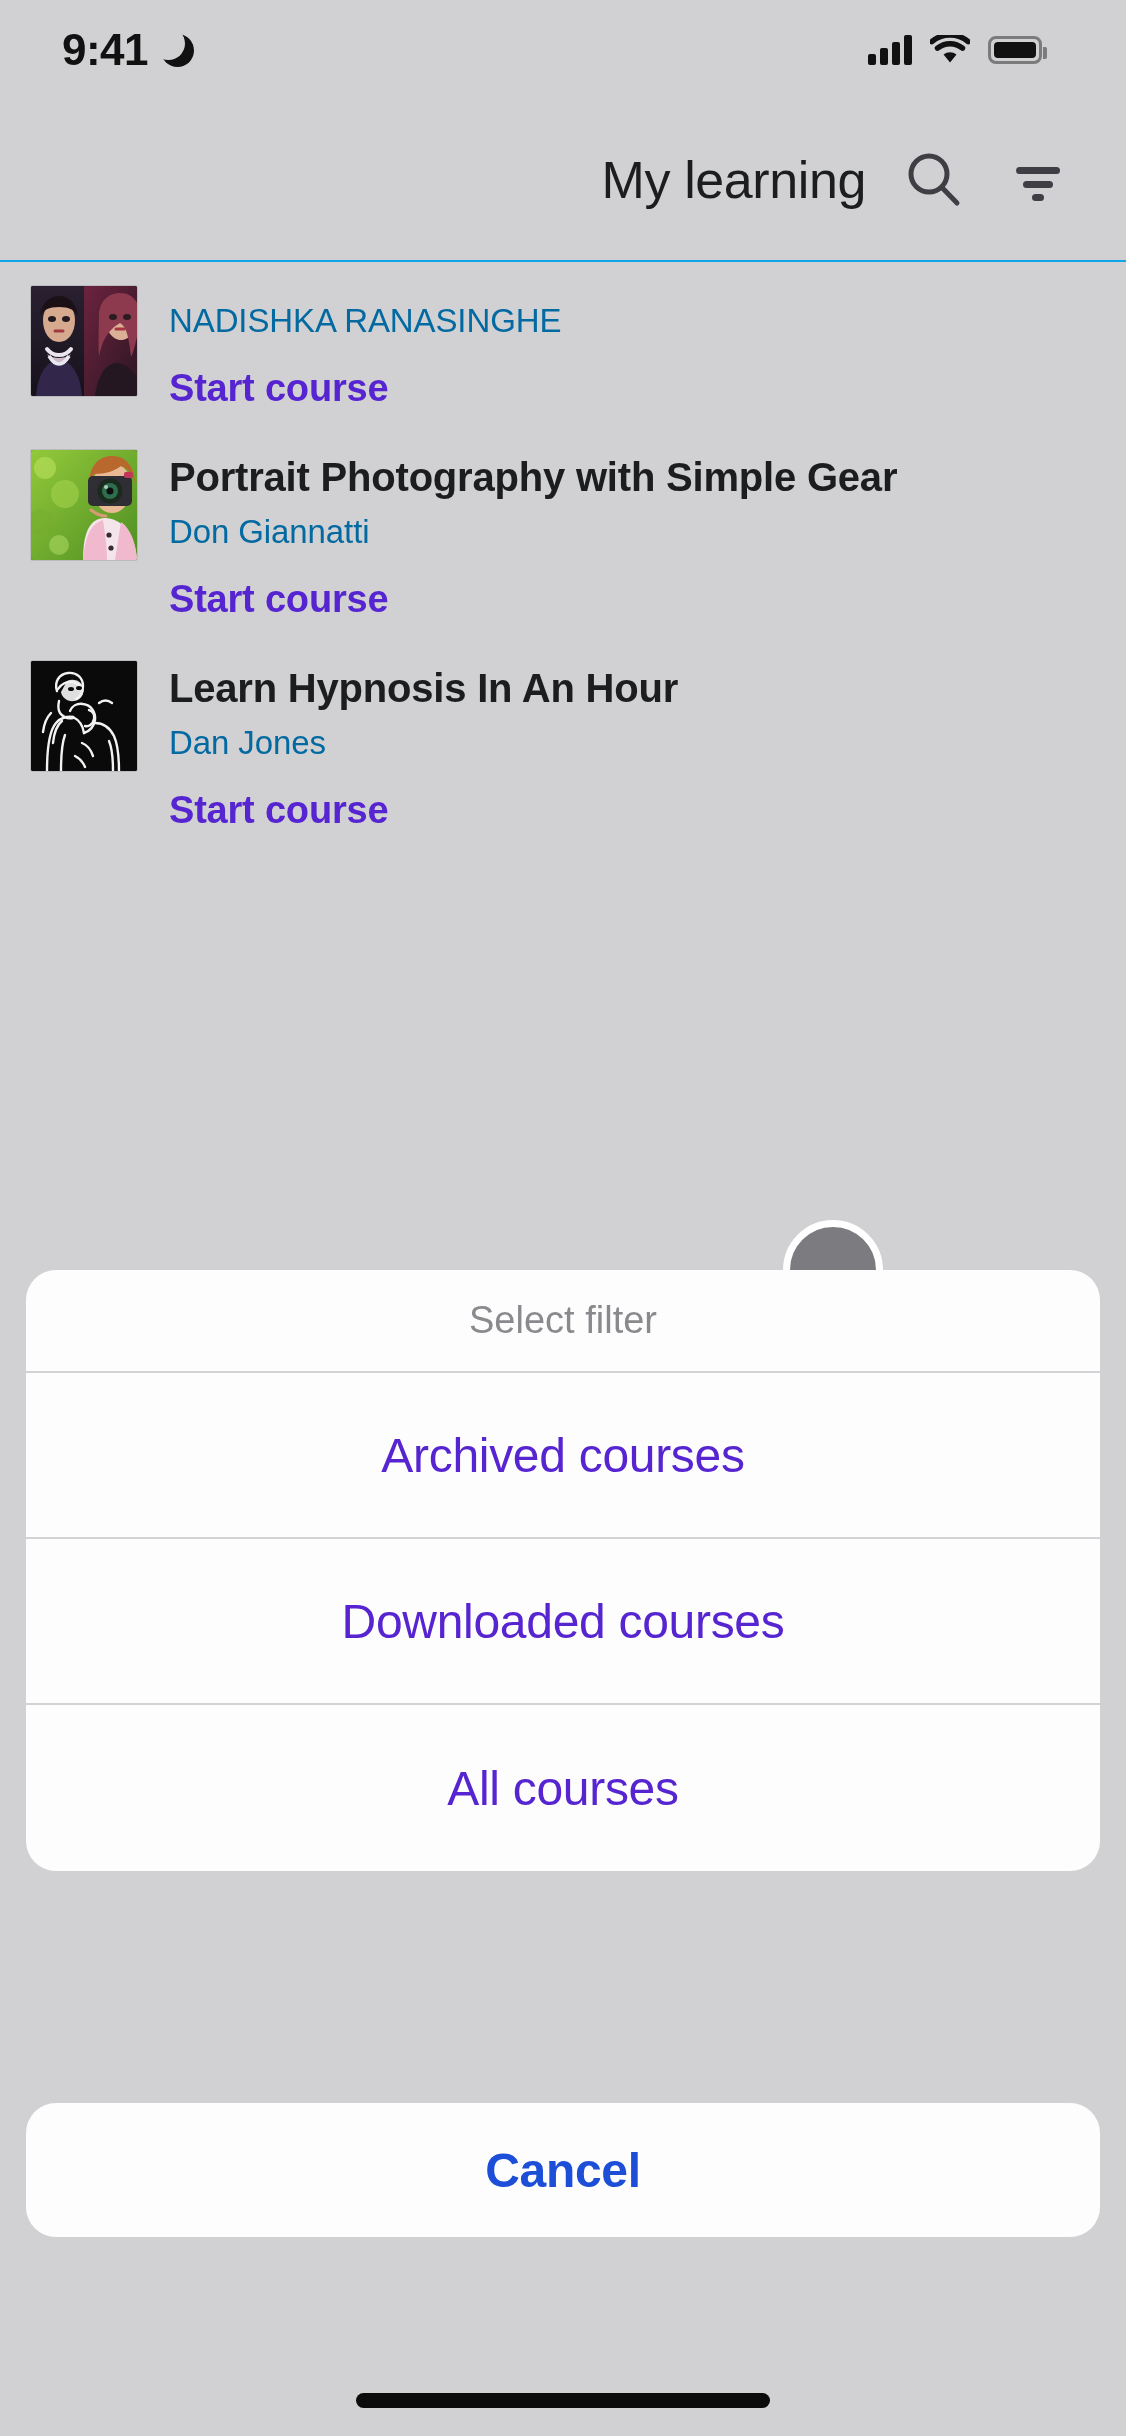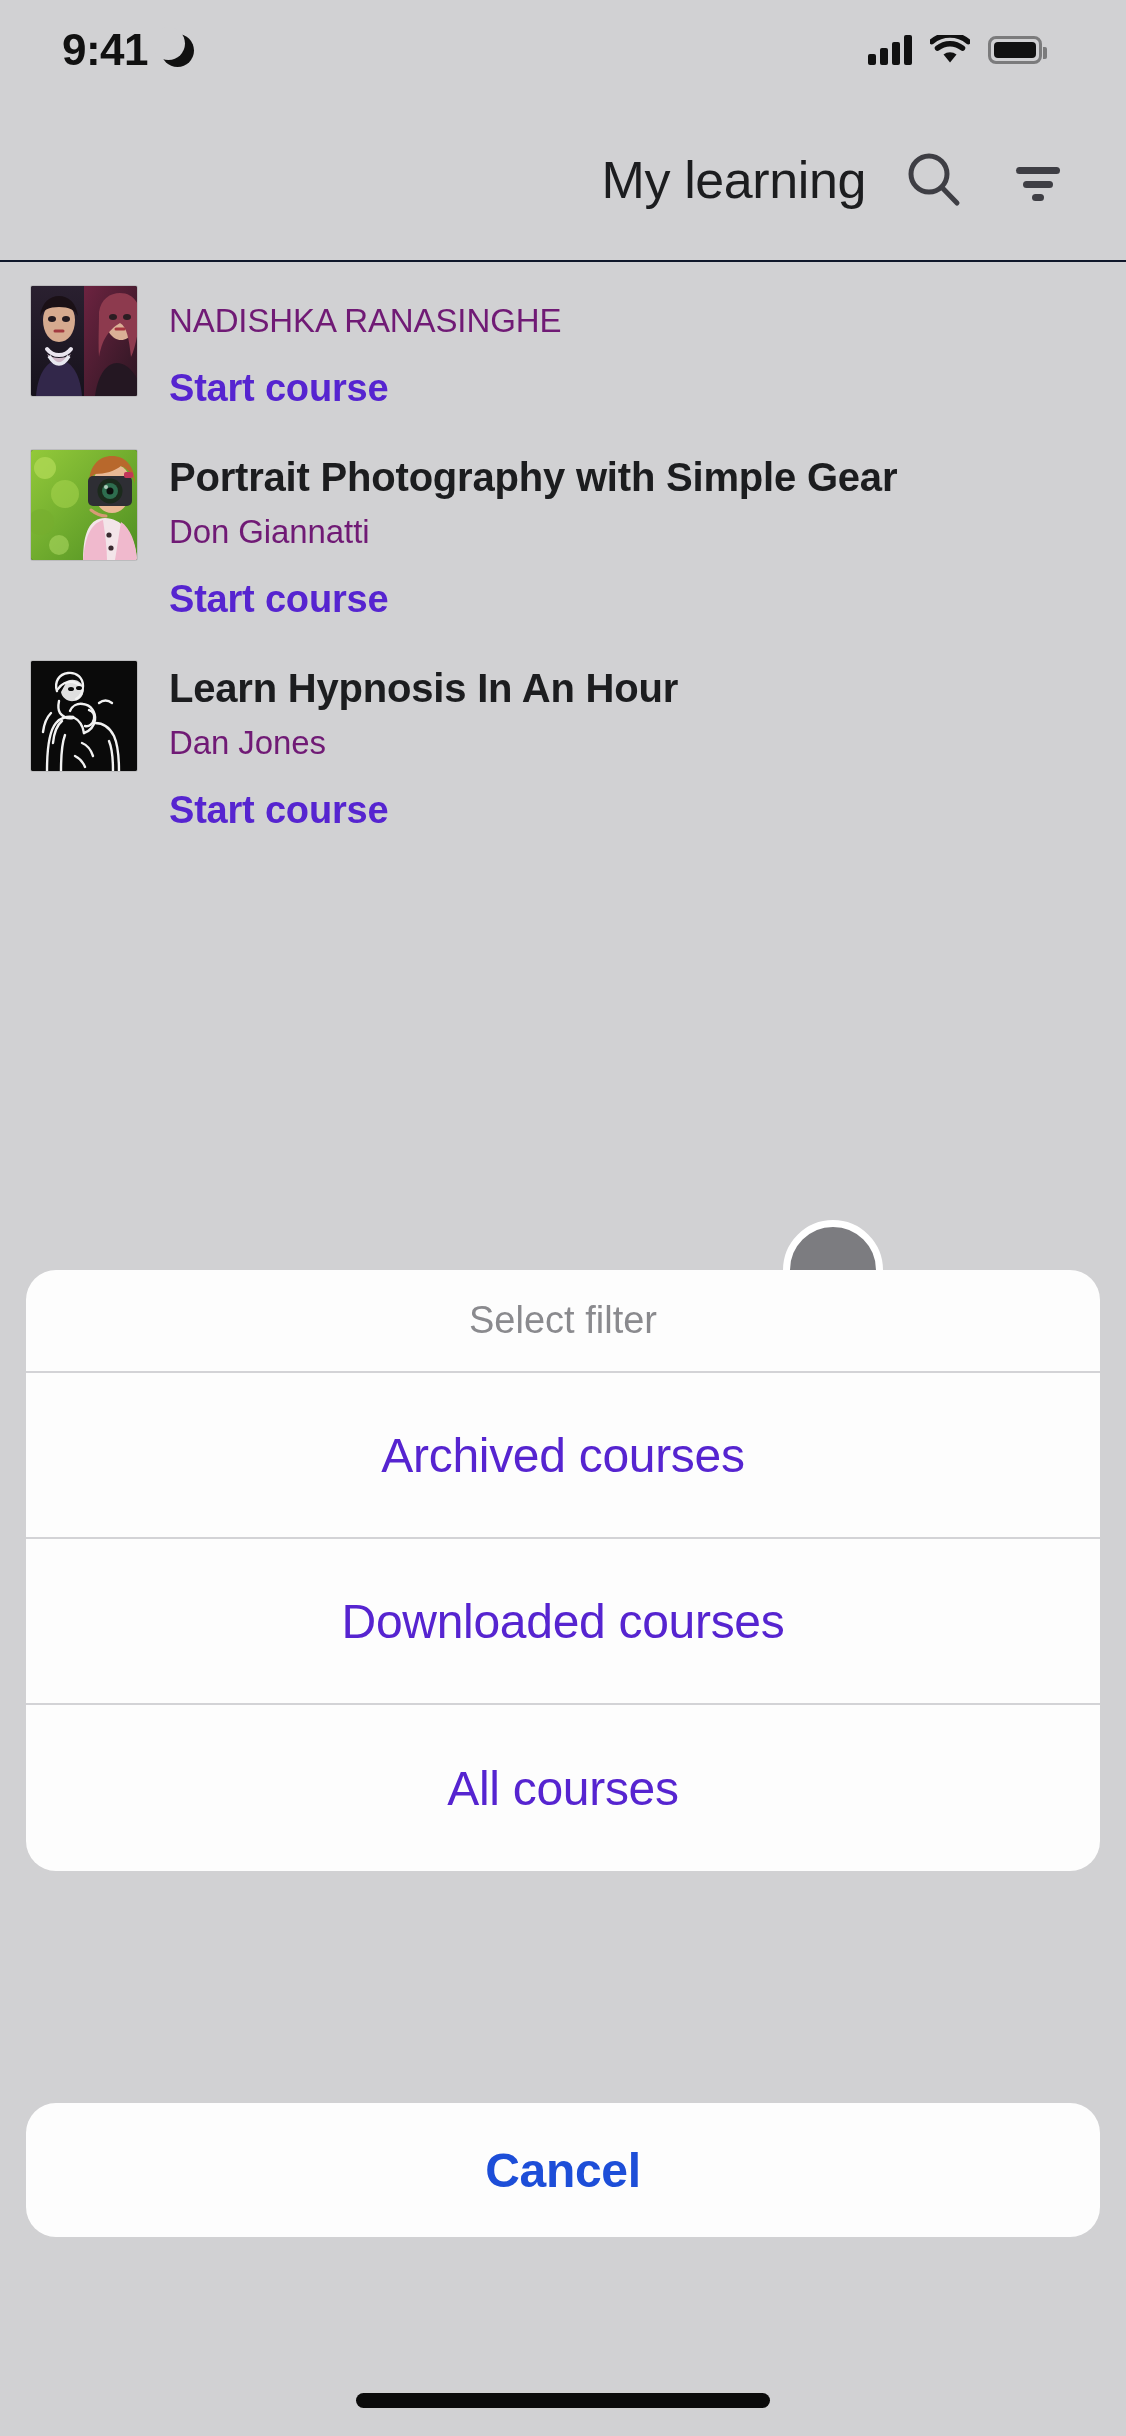--- a/index.html
+++ b/index.html
@@ -40,41 +40,41 @@
   .batt{ width:54px; height:28px; border:3px solid rgba(17,17,17,.45); border-radius:8px; position:relative; }
   .batt:after{ content:""; position:absolute; right:-8px; top:8px; width:4px; height:12px;
                background:rgba(17,17,17,.45); border-radius:0 2px 2px 0; }
   .batt span{ position:absolute; inset:3px; background:#111; border-radius:4px; display:block; }
 
   
   .navbar{
     position:absolute; top:100px; left:0; width:1126px; height:162px;
     display:flex; align-items:center; justify-content:flex-end;
     padding-right:52px; gap:32px;
-    border-bottom:2px solid #0f172a;
+    border-bottom:2px solid #0ea5e9;
   }
   .nav-title{ font-size:52px; font-weight:400; color:#1c1d1f; letter-spacing:-0.4px; }
   .icon-btn{ width:72px; height:72px; display:flex; align-items:center; justify-content:center; }
 
   
   .course-list{ position:absolute; top:264px; left:0; width:1126px; }
   .course-row{ display:flex; padding:22px 40px 18px 31px; gap:32px; align-items:flex-start; }
   .thumb{
     width:106px; min-width:106px; height:110px; border-radius:2px;
     overflow:hidden; position:relative; background:#222;
     box-shadow:0 0 0 1px rgba(0,0,0,.10);
   }
   .thumb svg{ display:block; width:106px; height:110px; }
   .c-body{ flex:1; padding-top:4px; }
   .c-title{
     font-size:40px; font-weight:700; color:#1c1d1f;
     line-height:1.18; letter-spacing:-0.2px;
   }
   .c-author{
-    font-size:33px; font-weight:400; color:#701a75;
+    font-size:33px; font-weight:400; color:#0369a1;
     margin-top:12px; letter-spacing:-0.1px;
   }
   .c-action{
     font-size:38px; font-weight:700; color:#5624d0;
     margin-top:27px; letter-spacing:-0.2px; display:inline-block;
   }
 
   
   .touch-dot{
     position:absolute; left:783px; top:1220px;

